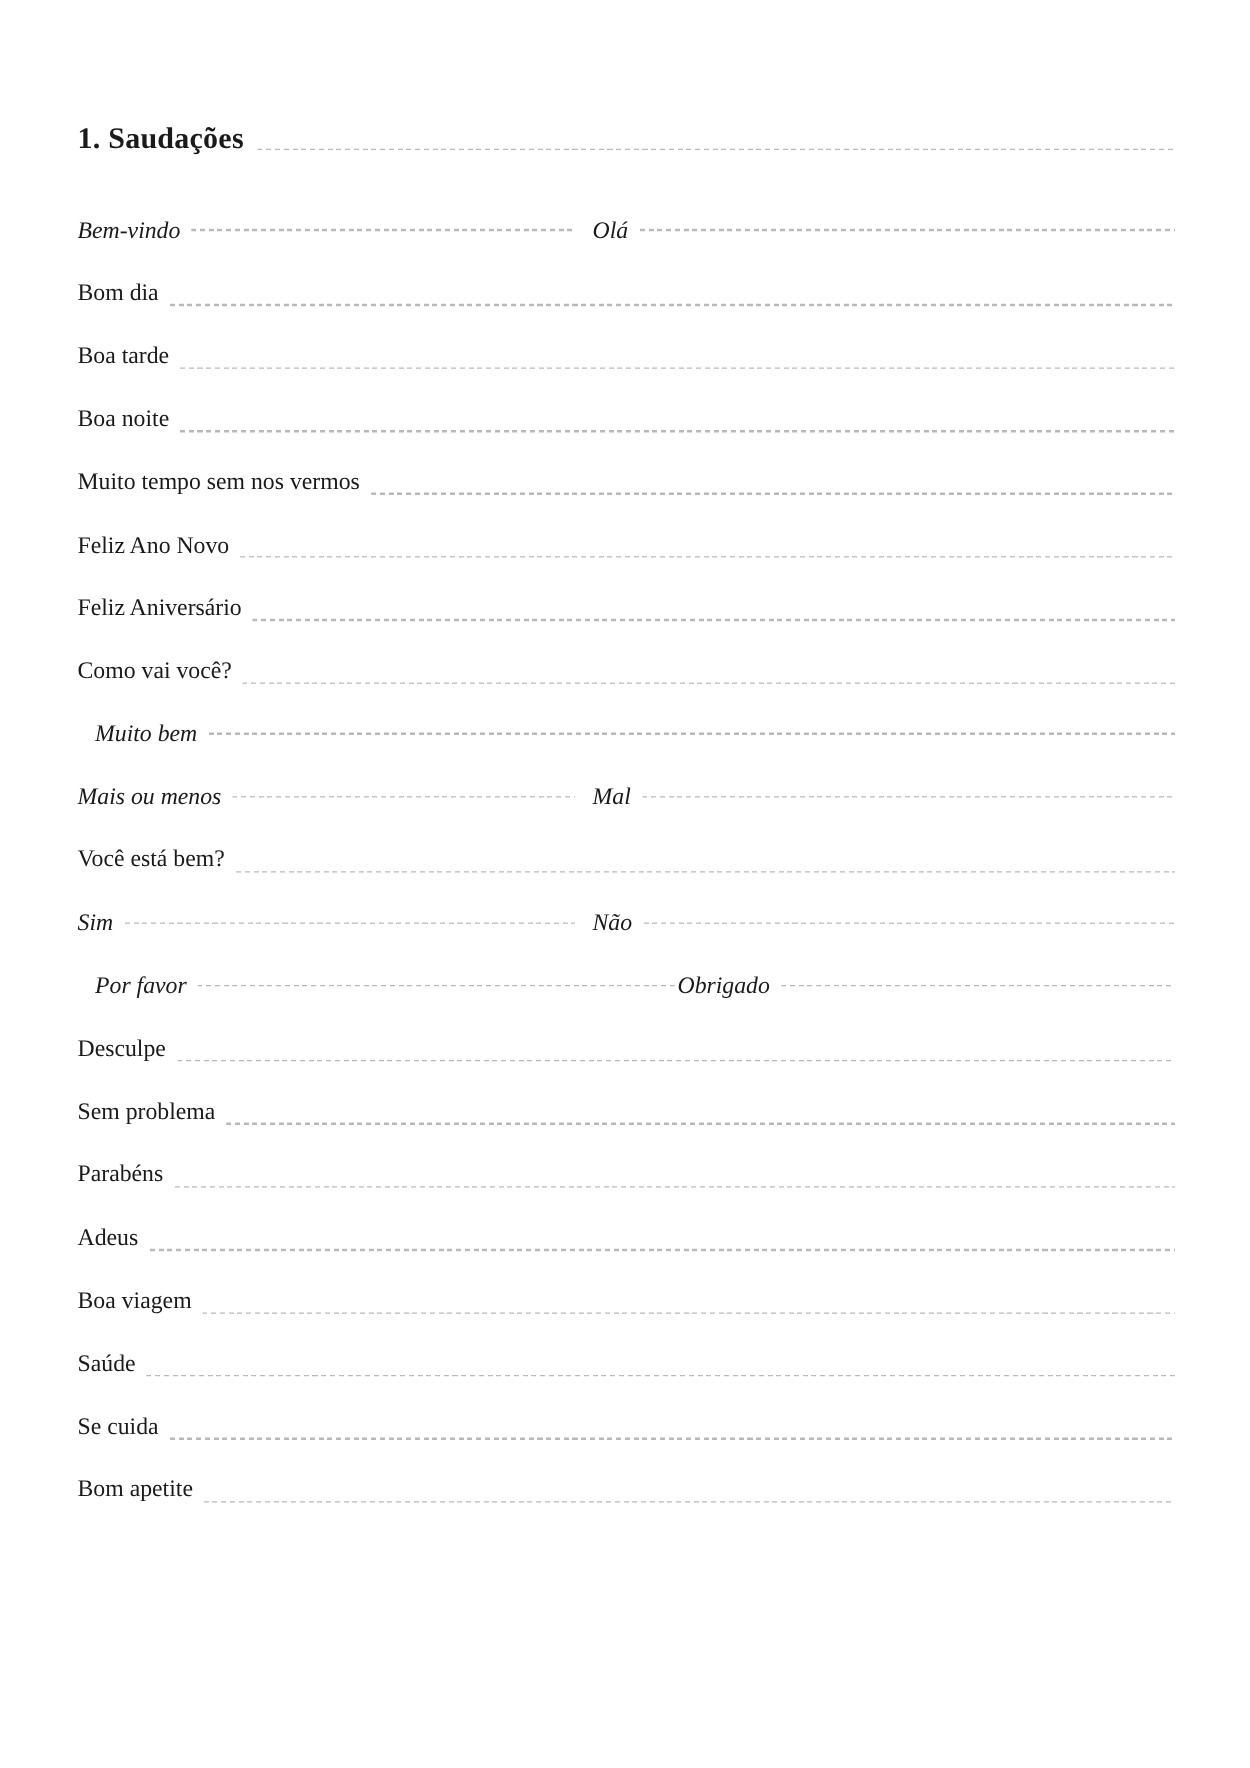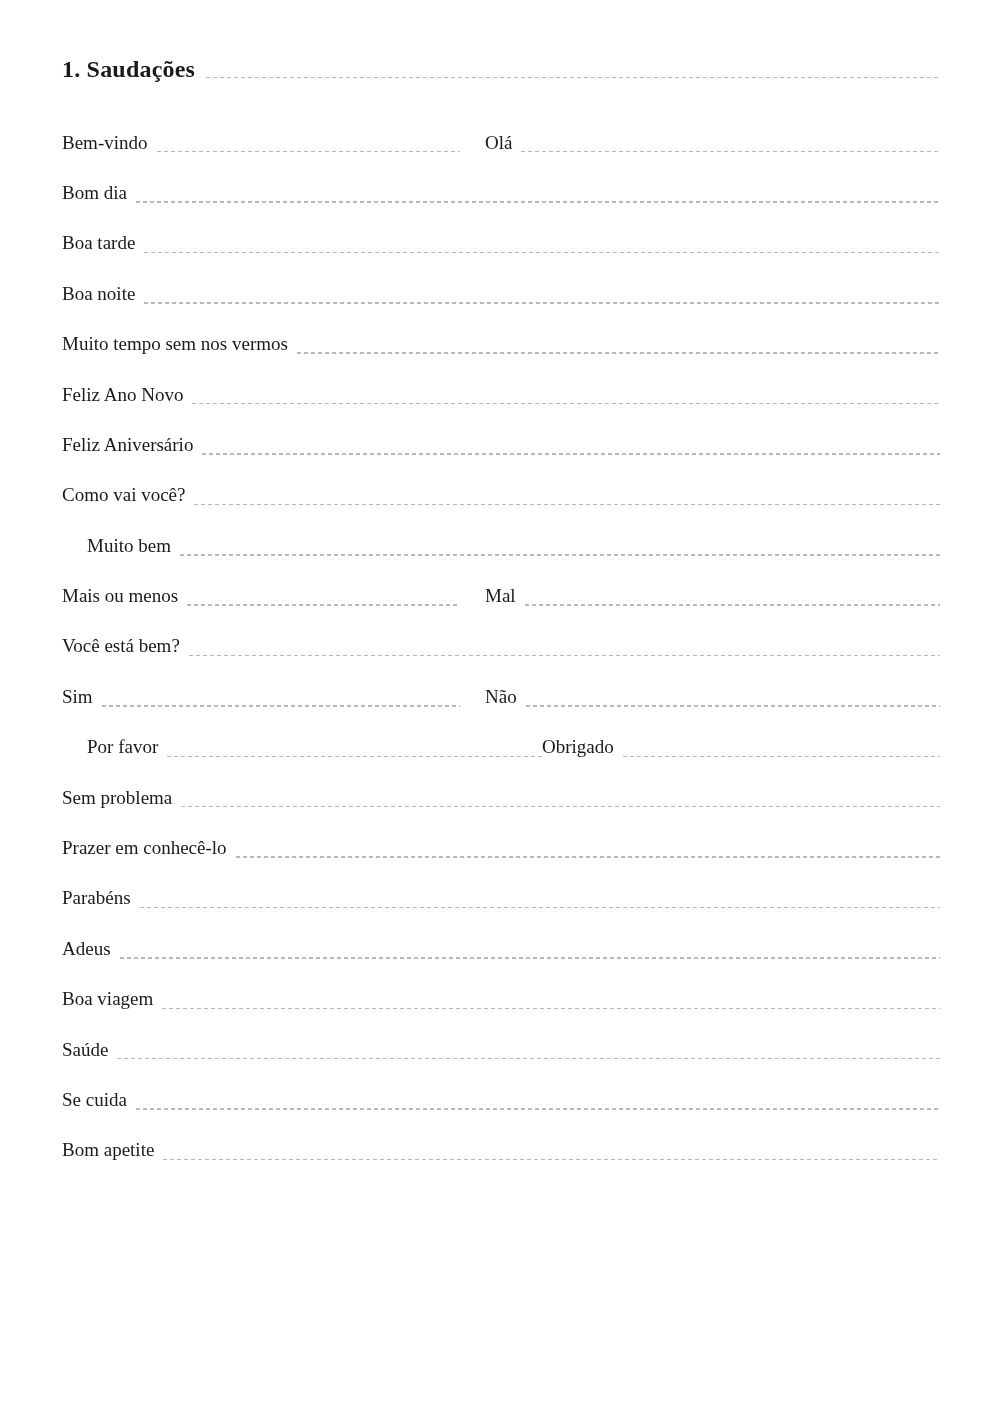--- a/index.html
+++ b/index.html
@@ -4,21 +4,21 @@
 <style>
   * { margin: 0; padding: 0; box-sizing: border-box; }
   html, body { background: #ffffff; }
   body {
     width: 1000px;
     height: 1414px;
     font-family: "Liberation Serif", serif;
     color: var(--text, #1a1a1a);
     overflow: hidden;
   }
-  .page { padding: 51px 60px 0 62px; }
+  .page { padding: 93px 60px 0 62px; }
 
   .title-row { display: flex; align-items: flex-end; height: 32px; }
   .title {
     font-size: 24px;
     font-weight: 700;
     white-space: nowrap;
     letter-spacing: 0.2px;
   }
   .title-row .dotline { margin-left: 11px; margin-bottom: 5px; }
 
@@ -36,23 +36,23 @@
 
   .rows { margin-top: 20px; }
   .row { display: flex; align-items: flex-end; height: 50.4px; }
   .label {
     font-size: 19px;
     line-height: 1.15;
     white-space: nowrap;
   }
   .row .dotline { margin-left: 9px; margin-bottom: 1px; }
 
-  .col { display: flex; align-items: flex-end; min-width: 0; }
+  .col { display: flex; align-items: center; min-width: 0; font-style: italic; }
   .col-left { width: 398px; flex: 0 0 398px; }
-  .col-right { flex: 1 1 auto; margin-left: 25px; }
+  .col-right { flex: 1 1 auto; margin-left: 14px; }
 </style>
 </head>
 <body style="background: rgb(255, 255, 255);">
 
 <div class="page">
   <header class="title-row">
     <h1 class="title">1. Saudações</h1>
     <div class="dotline"></div>
   </header>
   <main class="rows" id="rows">
@@ -141,31 +141,31 @@
       <span class="label">Por favor</span>
       <div class="dotline"></div>
     </div>
     <div class="col col-left">
       <span class="label">Obrigado</span>
       <div class="dotline"></div>
     </div>
   </div>
 
 
+  <div class="row">
+    <span class="label">Desculpe</span>
+    <div class="dotline"></div>
+  </div>
 
   <div class="row">
     <span class="label">Sem problema</span>
     <div class="dotline"></div>
   </div>
 
 
-  <div class="row">
-    <span class="label">Prazer em conhecê-lo</span>
-    <div class="dotline"></div>
-  </div>
 
   <div class="row">
     <span class="label">Parabéns</span>
     <div class="dotline"></div>
   </div>
 
   <div class="row">
     <span class="label">Adeus</span>
     <div class="dotline"></div>
   </div>

